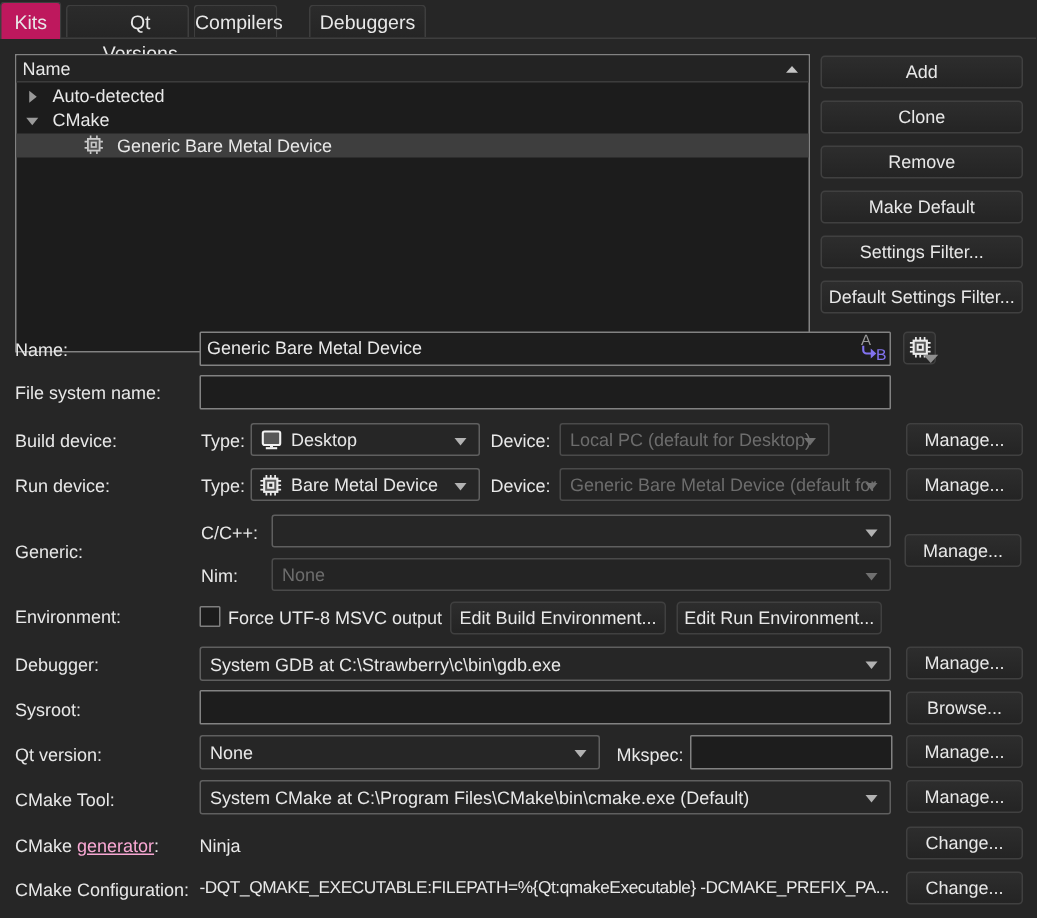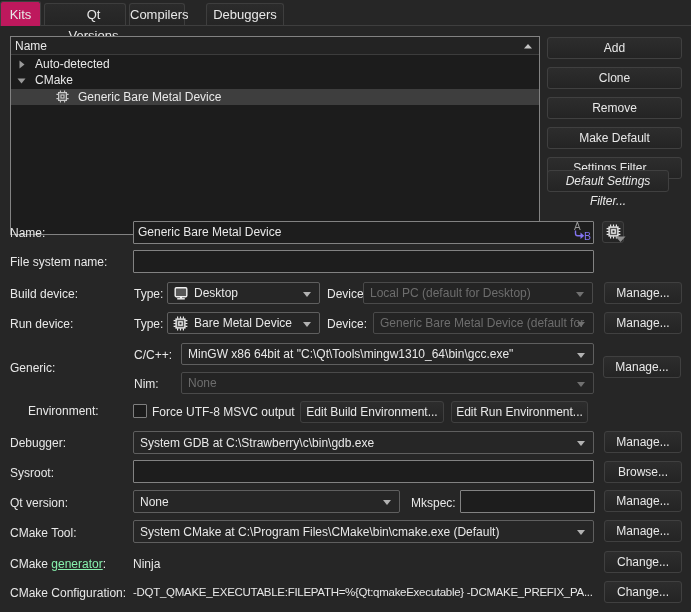--- a/index.html
+++ b/index.html
@@ -77,33 +77,33 @@
       </svg>
     <span style="position:absolute;left:67px;">Generic Bare Metal Device</span>
   </div>
 </div>
 
 <div class="btn" style="left:547px;top:37px;width:135px;height:22px;line-height:20px;">Add</div>
 <div class="btn" style="left:547px;top:67px;width:135px;height:22px;line-height:20px;">Clone</div>
 <div class="btn" style="left:547px;top:97px;width:135px;height:22px;line-height:20px;">Remove</div>
 <div class="btn" style="left:547px;top:127px;width:135px;height:22px;line-height:20px;">Make Default</div>
 <div class="btn" style="left:547px;top:157px;width:135px;height:22px;line-height:20px;">Settings Filter...</div>
-<div class="btn" style="left:547px;top:170px;width:122px;height:22px;line-height:20px;font-style:italic;">Default Settings Filter...</div>
+<div class="btn" style="left:547px;top:187px;width:135px;height:22px;line-height:20px;">Default Settings Filter...</div>
 
 <div class="lbl" style="left:10px;top:226px;">Name:</div>
 <div class="lbl" style="left:10px;top:255px;">File system name:</div>
 <div class="lbl" style="left:10px;top:287px;">Build device:</div>
 <div class="lbl" style="left:10px;top:317px;">Run device:</div>
 <div class="lbl" style="left:10px;top:361px;">Generic:</div>
-<div class="lbl" style="left:28px;top:404px;">Environment:</div>
+<div class="lbl" style="left:10px;top:404px;">Environment:</div>
 <div class="lbl" style="left:10px;top:436px;">Debugger:</div>
 <div class="lbl" style="left:10px;top:466px;">Sysroot:</div>
 <div class="lbl" style="left:10px;top:496px;">Qt version:</div>
 <div class="lbl" style="left:10px;top:526px;">CMake Tool:</div>
-<div class="lbl" style="left:10px;top:557px;">CMake <span style="color:#86efac;text-decoration:underline;">generator</span>:</div>
+<div class="lbl" style="left:10px;top:557px;">CMake <span style="color:#f9a8d4;text-decoration:underline;">generator</span>:</div>
 <div class="lbl" style="left:10px;top:586px;">CMake Configuration:</div>
 
 <div class="input" style="left:133px;top:221px;width:461px;height:23px;line-height:21px;">Generic Bare Metal Device</div>
 <svg class="abs" style="left:571px;top:219px;" width="22" height="24">
   <text x="3" y="11" font-size="10" fill="#9a9a9a" font-family="Liberation Sans">A</text>
   <path d="M4.5 11.5 V14.5 A2.2 2.2 0 0 0 6.7 16.7 H10" stroke="#8273f0" stroke-width="1.4" fill="none"></path>
   <path d="M9.5 13.4 L13.2 16.7 L9.5 20 Z" fill="#8273f0"></path>
   <text x="13" y="21" font-size="10.5" fill="#8273f0" font-family="Liberation Sans">B</text>
 </svg>
 <div class="btn" style="left:602px;top:221px;width:22px;height:22px;">
@@ -123,21 +123,21 @@
 <div class="combo" style="left:167px;top:282px;width:153px;height:22px;">
   <svg class="abs" style="left:6px;top:3px;" width="14" height="14" viewBox="0 0 14 14">
     <rect x="1.2" y="1.7" width="11.6" height="9" rx="1.2" fill="#585858" stroke="#f2f2f2" stroke-width="1.4"></rect>
     <rect x="6" y="10.7" width="2" height="1.6" fill="#f2f2f2"></rect>
     <rect x="3.2" y="12.1" width="7.6" height="1.4" fill="#f2f2f2"></rect>
   </svg>
   <span style="position:absolute;left:26px;top:3px;">Desktop</span>
   <div class="carr" style="right:8px;top:9px;"></div>
 </div>
 <div class="lbl" style="left:327px;top:287px;">Device:</div>
-<div class="combo dis" style="left:363px;top:282px;width:230px;height:22px;">
+<div class="combo dis" style="left:373px;top:282px;width:180px;height:22px;">
   <span style="position:absolute;left:6px;top:3px;">Local PC (default for Desktop)</span>
   <div class="carr dis" style="right:8px;top:9px;"></div>
 </div>
 <div class="btn" style="left:604px;top:282px;width:78px;height:22px;line-height:20px;">Manage...</div>
 
 <div class="lbl" style="left:134px;top:317px;">Type:</div>
 <div class="combo" style="left:167px;top:312px;width:153px;height:22px;">
   <svg class="abs" style="left:5px;top:3px;" width="15" height="15" viewBox="0 0 15 15">
       <path d="M4.6 0.6 V2.8 M4.6 12.2 V14.4 M7.5 0.6 V2.8 M7.5 12.2 V14.4 M10.4 0.6 V2.8 M10.4 12.2 V14.4 M0.6 4.6 H2.8 M12.2 4.6 H14.4 M0.6 7.5 H2.8 M12.2 7.5 H14.4 M0.6 10.4 H2.8 M12.2 10.4 H14.4" stroke="#ececec" stroke-width="1.15"></path>
       <rect x="3.1" y="3.1" width="8.8" height="8.8" fill="#585858" stroke="#ececec" stroke-width="1.4"></rect>
@@ -148,21 +148,20 @@
 </div>
 <div class="lbl" style="left:327px;top:317px;">Device:</div>
 <div class="combo dis" style="left:373px;top:312px;width:221px;height:22px;overflow:hidden;">
   <span style="position:absolute;left:6px;top:3px;">Generic Bare Metal Device (default for</span>
   <div class="carr dis" style="right:8px;top:9px;"></div>
 </div>
 <div class="btn" style="left:604px;top:312px;width:78px;height:22px;line-height:20px;">Manage...</div>
 
 <div class="lbl" style="left:134px;top:348px;">C/C++:</div>
 <div class="combo" style="left:181px;top:343px;width:413px;height:22px;">
-  <span style="position:absolute;left:6px;top:3px;">MinGW x86 64bit at "C:\Qt\Tools\mingw1310_64\bin\gcc.exe"</span>
   <div class="carr" style="right:8px;top:9px;"></div>
 </div>
 <div class="lbl" style="left:134px;top:377px;">Nim:</div>
 <div class="combo dis" style="left:181px;top:372px;width:413px;height:22px;">
   <span style="position:absolute;left:6px;top:3px;">None</span>
   <div class="carr dis" style="right:8px;top:9px;"></div>
 </div>
 <div class="btn" style="left:603px;top:356px;width:78px;height:22px;line-height:20px;">Manage...</div>
 
 <div class="abs" style="left:133px;top:404px;width:14px;height:14px;background:#1c1c1c;border:1px solid #7f7f7f;border-radius:1px;"></div>

